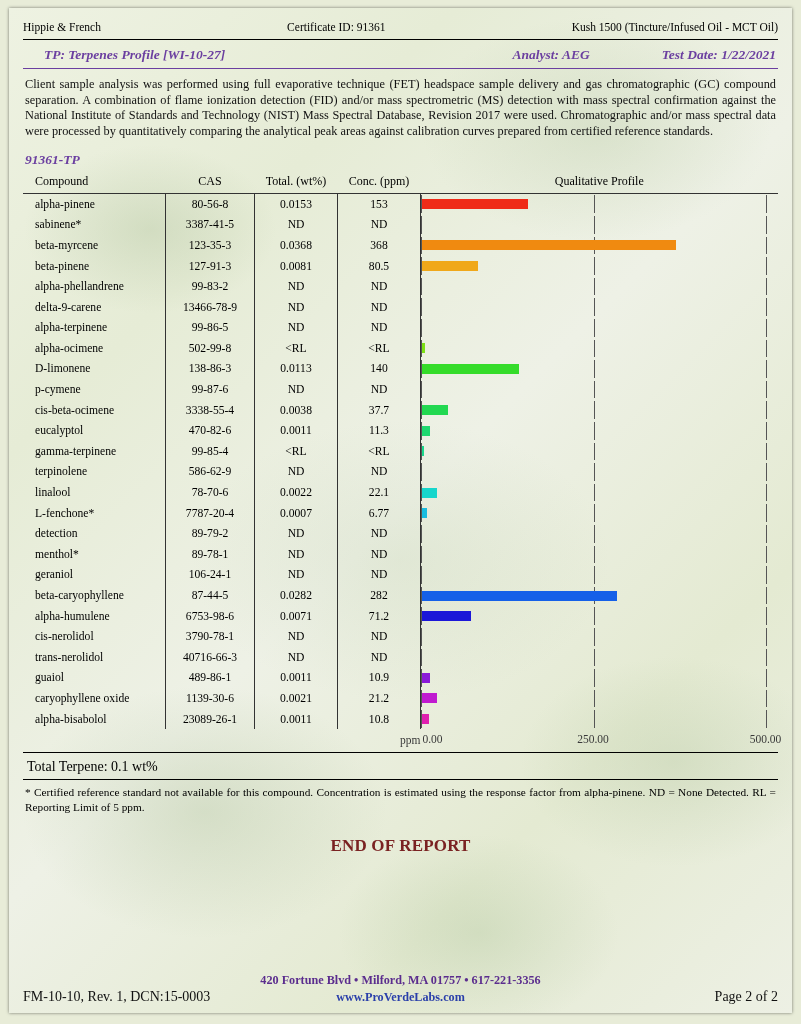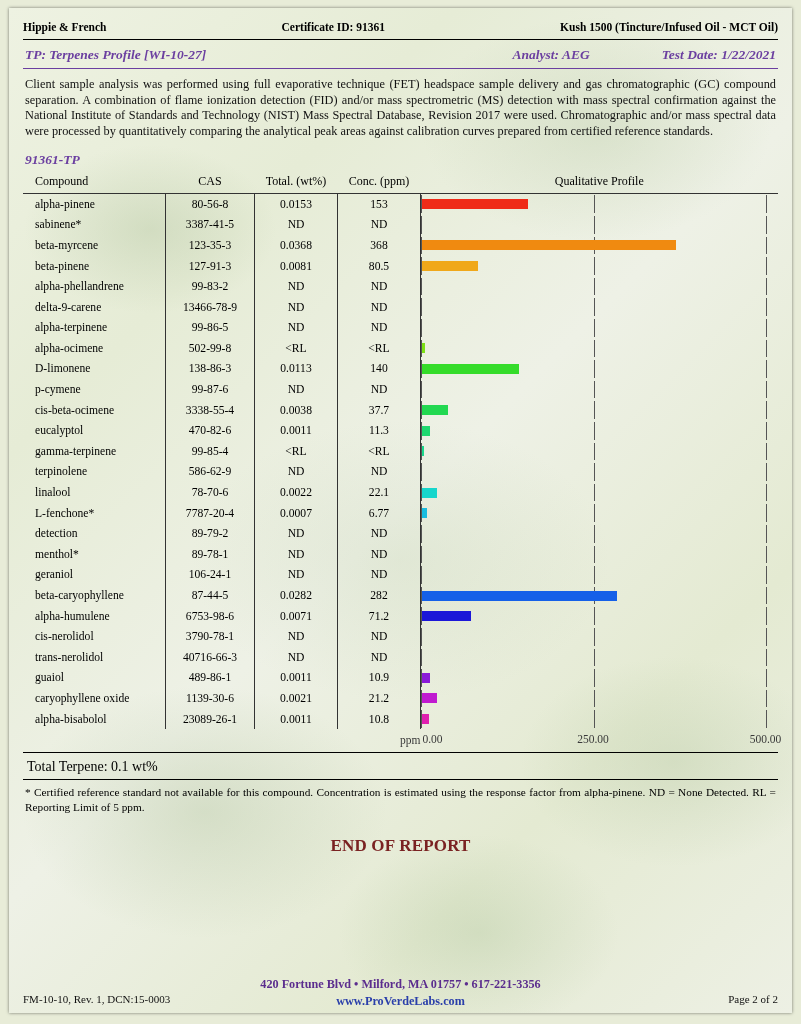--- a/index.html
+++ b/index.html
@@ -42,39 +42,38 @@
   }
   
   .doc-header {
     display: flex;
     justify-content: space-between;
     align-items: baseline;
     font-size: 11.5px;
     padding-top: 13px;
     padding-bottom: 6px;
     border-bottom: 1.6px solid #000;
-    font-weight: bold;
   }
   .doc-header .left { flex: 0 0 auto; }
   .doc-header .center { flex: 1 1 auto; text-align: center; }
   .doc-header .right { flex: 0 0 auto; }
 
   
   .title-bar {
     display: flex;
     justify-content: space-between;
     align-items: baseline;
     border-bottom: 1.4px solid #6b3fa0;
     padding: 7px 2px 5px 2px;
     color: #6b3fa0;
     font-style: italic;
     font-weight: bold;
     font-size: 13.5px;
   }
-  .title-bar .t-left { flex: 0 0 auto; }
+  .title-bar .t-left { flex: 0 0 auto; margin-left: 19px; }
   .title-bar .t-mid { flex: 1 1 auto; text-align: right; padding-right: 72px; }
   .title-bar .t-right { flex: 0 0 auto; }
 
   
   .intro {
     font-size: 12.3px;
     line-height: 1.28;
     text-align: justify;
     padding: 8px 2px 0 2px;
     color: #111;
@@ -188,21 +187,21 @@
     color: #5b2d8e;
     font-weight: bold;
     font-size: 12.2px;
     line-height: 1.35;
   }
   .footer-center .url { color: #2a3faa; }
   .footer-row {
     display: flex;
     justify-content: space-between;
     align-items: baseline;
-    font-size: 11px;
+    font-size: 14px;
     margin-top: -16px;
     gap: 6px;
   }
   .footer-row .fl { color: #111; }
   .footer-row .fr { color: #111; }
 </style>
 </head>
 <body>
 
 <div class="page">

